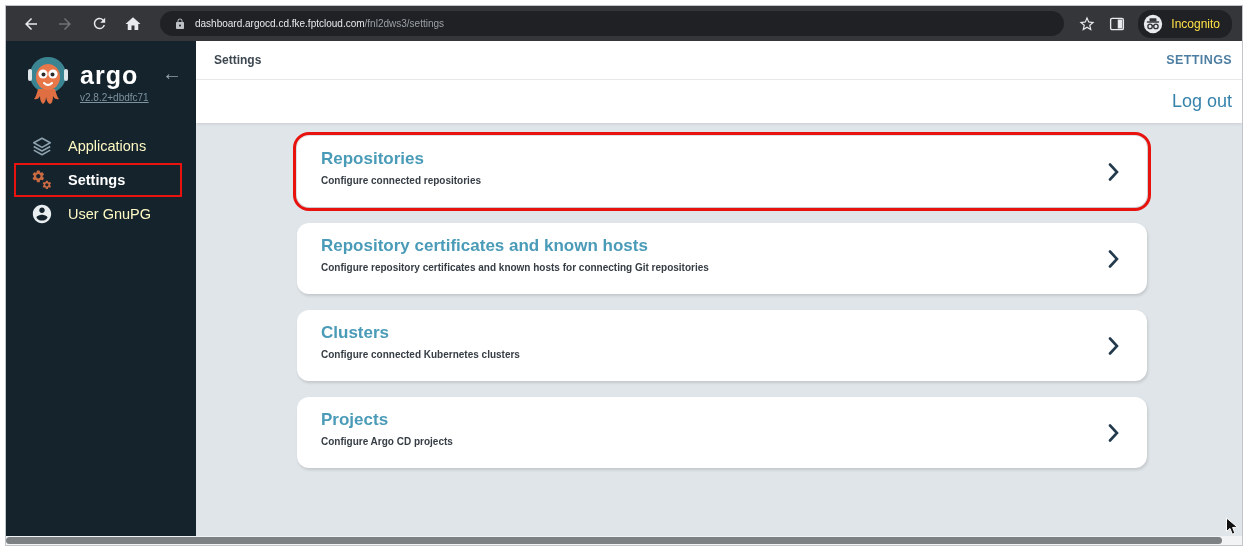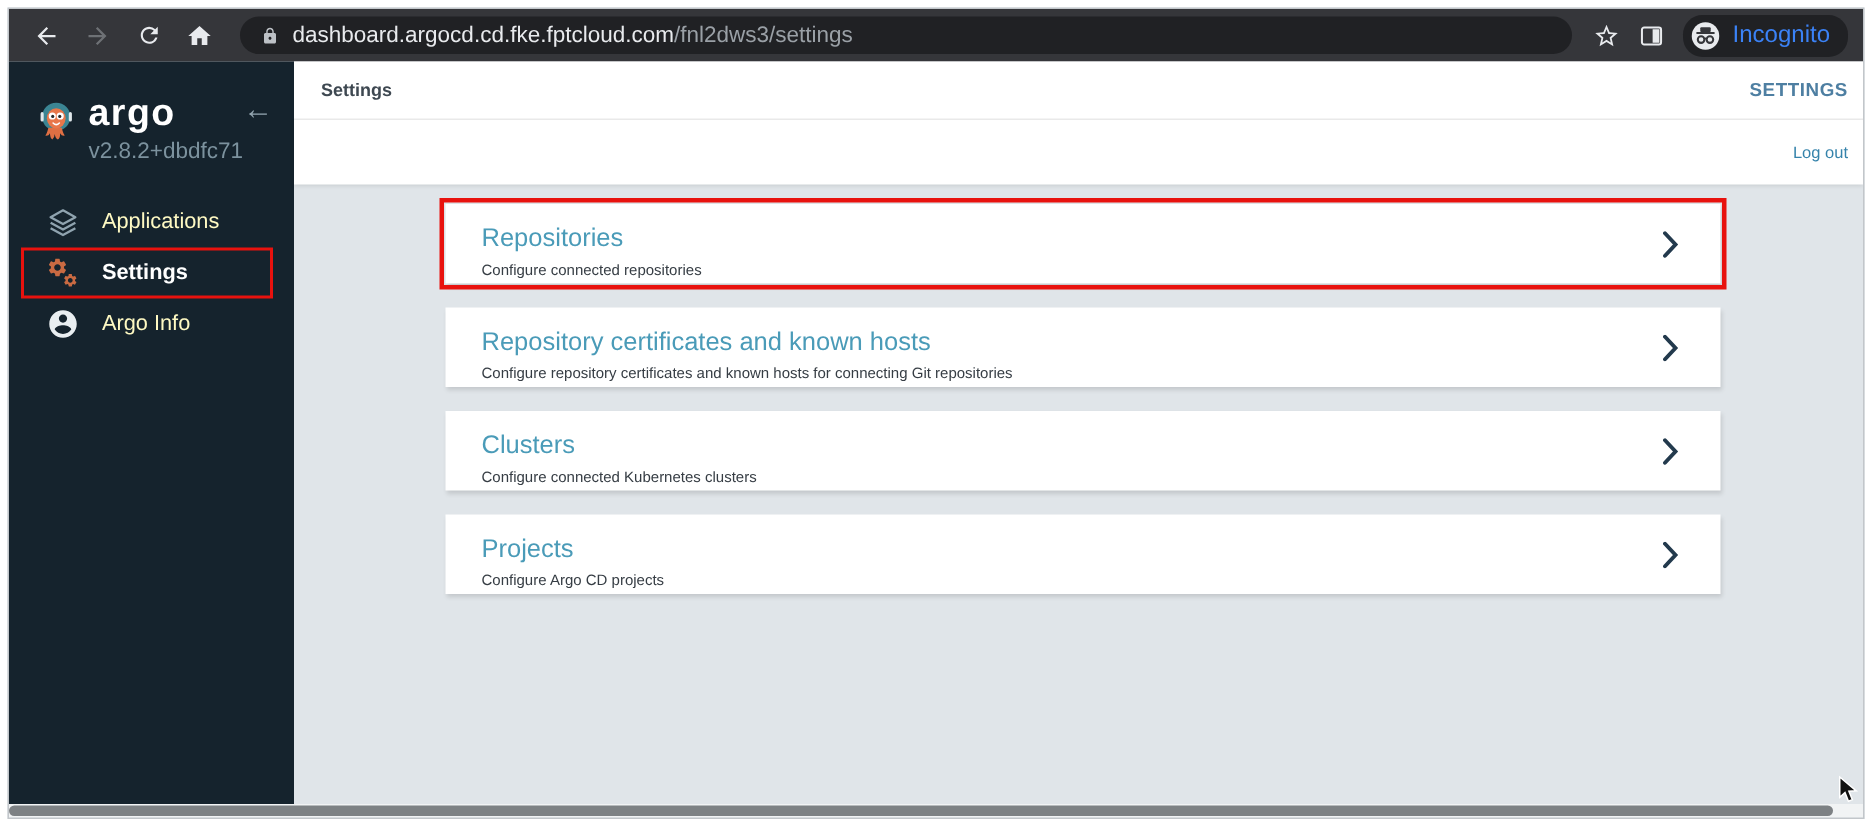--- a/index.html
+++ b/index.html
@@ -6,53 +6,53 @@
   html,body { width:1248px; height:548px; background:#ffffff; font-family:"Liberation Sans", sans-serif; overflow:hidden; }
   .stage { position:relative; width:1248px; height:548px; background:#ffffff; }
 
   
   .window { position:absolute; left:5px; top:5px; width:1238px; height:541px; border:1px solid #c2c6ca; background:#e0e5e9; overflow:hidden; }
 
   
   .chrome { height:35px; background:#35363a; display:flex; align-items:center; padding:0 10px 0 12px; }
   .nav-btn { width:26px; height:26px; display:flex; align-items:center; justify-content:center; border-radius:50%; flex-shrink:0; margin-right:8px; }
   .urlbar { flex:1; height:25px; background:#202124; border-radius:13px; display:flex; align-items:center; padding:0 14px; gap:9px; margin:0 14px 0 6px; min-width:0; }
-  .url-text { font-size:15px; color:#e8eaed; white-space:nowrap; overflow:hidden; }
+  .url-text { font-size:10px; color:#e8eaed; white-space:nowrap; overflow:hidden; }
   .url-text .path { color:#9aa0a6; }
   .chrome-right { display:flex; align-items:center; gap:12px; flex-shrink:0; }
   .incog-pill { display:flex; align-items:center; gap:7px; background:#202124; border-radius:13px; padding:3px 12px 3px 4px; }
-  .incog-pill span { color:#3b82f6; font-size:16px; }
+  .incog-pill span { color:#fde047; font-size:12px; }
 
   
   .viewport { position:absolute; top:35px; left:0; right:0; bottom:9px; display:flex; }
 
   
   .sidebar { width:190px; background:#15232d; flex-shrink:0; position:relative; }
   .logo-row { display:flex; align-items:flex-start; padding:14px 14px 0 20px; }
   .logo-texts { margin-left:10px; padding-top:8px; }
   .logo-word { color:#ffffff; font-size:25px; font-weight:bold; letter-spacing:1px; line-height:1; }
-  .logo-version { color:#7c929e; font-size:15px; margin-top:4px; }
+  .logo-version { color:#7c929e; font-size:10px; margin-top:4px;text-decoration:underline; }
   .collapse-btn { margin-left:auto; color:#93a5af; font-size:20px; line-height:1; padding-top:8px; }
   .nav { margin-top:22px; }
   .nav-item { height:34px; display:flex; align-items:center; padding-left:25px; gap:15px; color:#fef9c3; font-size:14.5px; position:relative; cursor:pointer; }
   .nav-item .lbl { white-space:nowrap; }
   .nav-item.active { color:#ffffff; font-weight:bold; }
   .nav-annotation { position:absolute; left:8px; right:14px; top:0; bottom:0; border:2px solid #e8120e; pointer-events:none; }
 
   
   .main { flex:1; display:flex; flex-direction:column; min-width:0; }
   .toolbar { height:39px; background:#ffffff; display:flex; align-items:center; justify-content:space-between; padding:0 10px 0 18px; border-bottom:1px solid #ececec; flex-shrink:0; }
   .breadcrumb { color:#3e4851; font-size:12px; font-weight:bold; }
   .page-label { color:#4e7fa2; font-size:12.5px; font-weight:bold; letter-spacing:.4px; }
   .actionbar { height:43px; background:#ffffff; display:flex; align-items:center; justify-content:flex-end; padding:0 10px; box-shadow:0 1px 3px rgba(0,0,0,.10); flex-shrink:0; position:relative; z-index:2; }
-  .logout { color:#3583ab; font-size:11px; cursor:pointer; }
+  .logout { color:#3583ab; font-size:18px; cursor:pointer; }
   .content { flex:1; background:#e0e5e9; padding:13px 0 0 101px; overflow:hidden; }
 
   
-  .card { width:850px; height:53px; background:#ffffff; border-radius:0; box-shadow:1px 2px 3px rgba(0,0,0,.13); margin-bottom:16px; position:relative; padding:13px 70px 0 24px; cursor:pointer; }
+  .card { width:850px; height:71px; background:#ffffff; border-radius:12px; box-shadow:1px 2px 3px rgba(0,0,0,.13); margin-bottom:16px; position:relative; padding:13px 70px 0 24px; cursor:pointer;font-weight:bold; }
   .card.annotated { outline:3px solid #e8120e; outline-offset:1px; }
   .card-title { color:#4a9bb8; font-size:17px; line-height:1.2; }
   .card-desc { color:#363d44; font-size:10px; margin-top:6px; }
   .card-chevron { position:absolute; right:28px; top:50%; transform:translateY(-50%); }
 
   
   .hscroll { position:absolute; left:0; right:0; bottom:0; height:9px; background:#f1f3f4; }
   .hthumb { position:absolute; left:0; top:1px; height:7px; width:1216px; background:#7d8184; border-radius:4px; }
 
   .cursor { position:absolute; left:1225px; top:517px; z-index:10; }
@@ -155,21 +155,21 @@
               </g>
             </svg>
             <span class="lbl">Settings</span>
             <div class="nav-annotation"></div>
           </div>
 
           <div class="nav-item">
             <svg width="22" height="22" viewBox="0 0 24 24">
                 <path d="M12 2C6.48 2 2 6.48 2 12s4.48 10 10 10 10-4.48 10-10S17.52 2 12 2zm0 3c1.66 0 3 1.34 3 3s-1.34 3-3 3-3-1.34-3-3 1.34-3 3-3zm0 14.2c-2.5 0-4.71-1.28-6-3.22.03-1.99 4-3.08 6-3.08 1.99 0 5.97 1.09 6 3.08-1.29 1.94-3.5 3.22-6 3.22z" fill="#e9eef1"></path>
               </svg>
-            <span class="lbl">Argo Info</span>
+            <span class="lbl">User GnuPG</span>
           </div>
 
         </div>
       </div>
 
       <div class="main">
         <div class="toolbar">
           <span class="breadcrumb">Settings</span>
           <span class="page-label">SETTINGS</span>
         </div>

